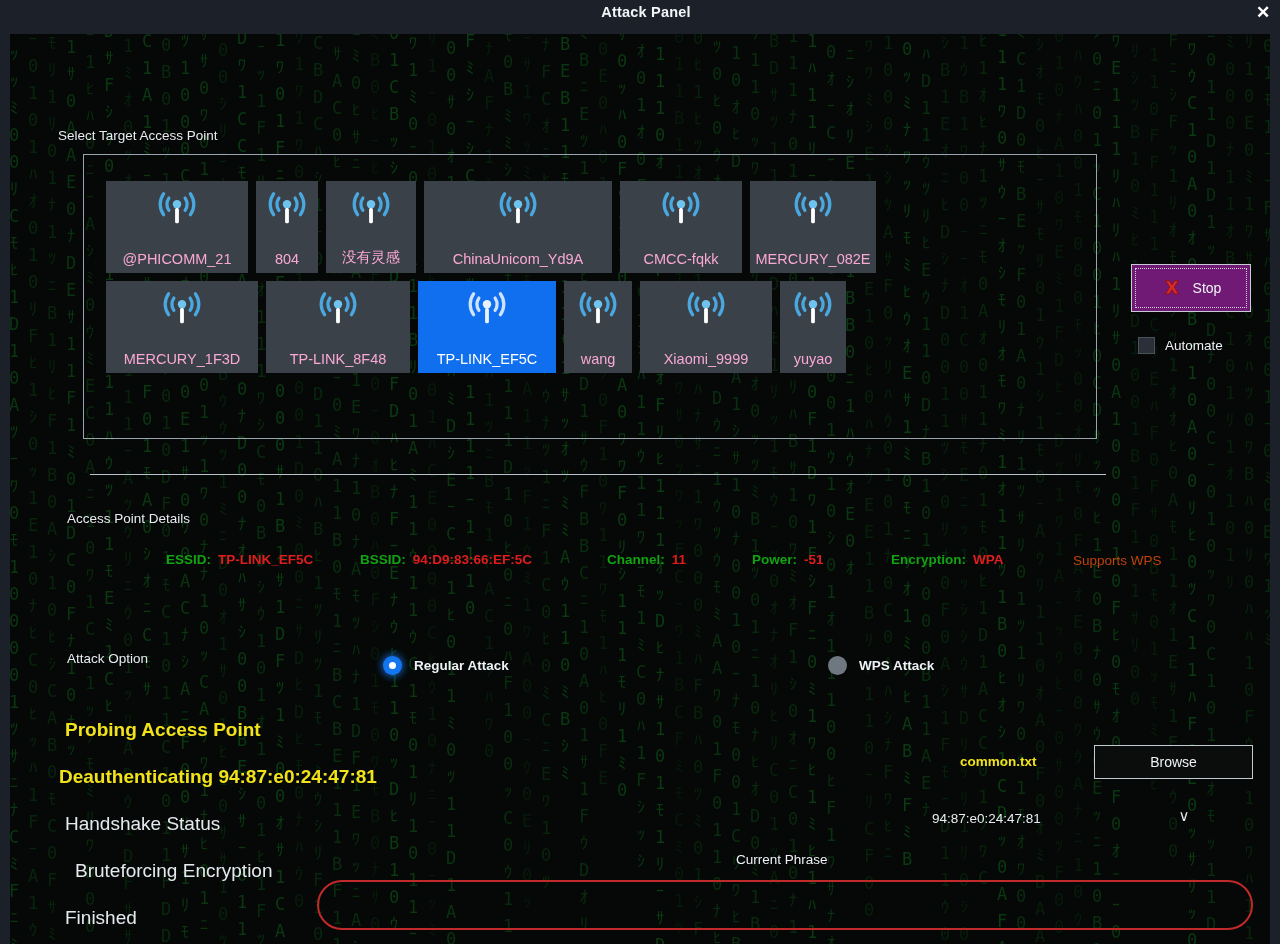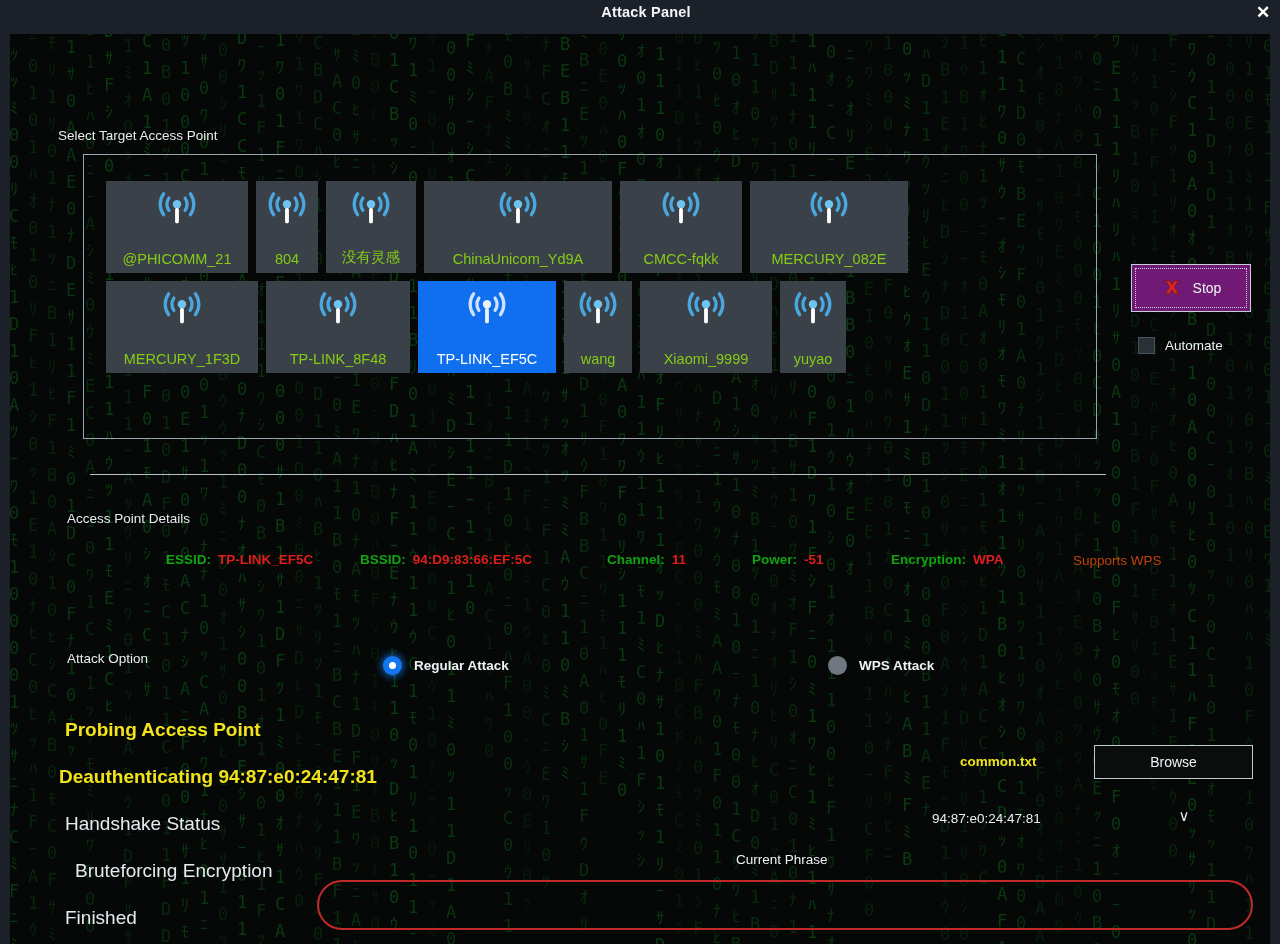--- a/index.html
+++ b/index.html
@@ -111,21 +111,21 @@
     display: flex;
     flex-direction: column;
     align-items: center;
     justify-content: flex-start;
     padding-top: 8px;
     cursor: pointer;
     user-select: none;
   }
   .ap-tile.selected { background: #0f6fef; }
   .ap-name {
-    color: #84cc16;
+    color: #f9a8d4;
     font-size: 14.5px;
     margin-top: auto;
     margin-bottom: 6px;
     padding: 0 6px;
     white-space: nowrap;
   }
   .ap-tile.selected .ap-name { color: #ffffff; }
   .wifi-ico { width: 46px; height: 42px; display: block; }
 
   
@@ -3193,21 +3193,21 @@
                 <svg class="wifi-ico" viewBox="0 0 48 44">
                   <circle cx="24" cy="16" r="4.4" fill="#6fc3ef"></circle>
                   <path d="M15.5 9.5 A12 12 0 0 0 15.5 22.5" stroke="#4aa8e0" stroke-width="3.4" fill="none" stroke-linecap="round"></path>
                   <path d="M32.5 9.5 A12 12 0 0 1 32.5 22.5" stroke="#4aa8e0" stroke-width="3.4" fill="none" stroke-linecap="round"></path>
                   <path d="M10 5 A18.5 18.5 0 0 0 10 27" stroke="#4aa8e0" stroke-width="3.4" fill="none" stroke-linecap="round"></path>
                   <path d="M38 5 A18.5 18.5 0 0 1 38 27" stroke="#4aa8e0" stroke-width="3.4" fill="none" stroke-linecap="round"></path>
                   <rect x="22" y="20" width="4" height="16" rx="1.6" fill="#ffffff"></rect>
                 </svg>
                 <span class="ap-name">CMCC-fqkk</span>
               </div>
-              <div class="ap-tile" style="width: 158px; justify-content: space-between;">
+              <div class="ap-tile" style="width: 126px; justify-content: space-between;">
                 <svg class="wifi-ico" viewBox="0 0 48 44">
                   <circle cx="24" cy="16" r="4.4" fill="#6fc3ef"></circle>
                   <path d="M15.5 9.5 A12 12 0 0 0 15.5 22.5" stroke="#4aa8e0" stroke-width="3.4" fill="none" stroke-linecap="round"></path>
                   <path d="M32.5 9.5 A12 12 0 0 1 32.5 22.5" stroke="#4aa8e0" stroke-width="3.4" fill="none" stroke-linecap="round"></path>
                   <path d="M10 5 A18.5 18.5 0 0 0 10 27" stroke="#4aa8e0" stroke-width="3.4" fill="none" stroke-linecap="round"></path>
                   <path d="M38 5 A18.5 18.5 0 0 1 38 27" stroke="#4aa8e0" stroke-width="3.4" fill="none" stroke-linecap="round"></path>
                   <rect x="22" y="20" width="4" height="16" rx="1.6" fill="#ffffff"></rect>
                 </svg>
                 <span class="ap-name">MERCURY_082E</span>
               </div>

